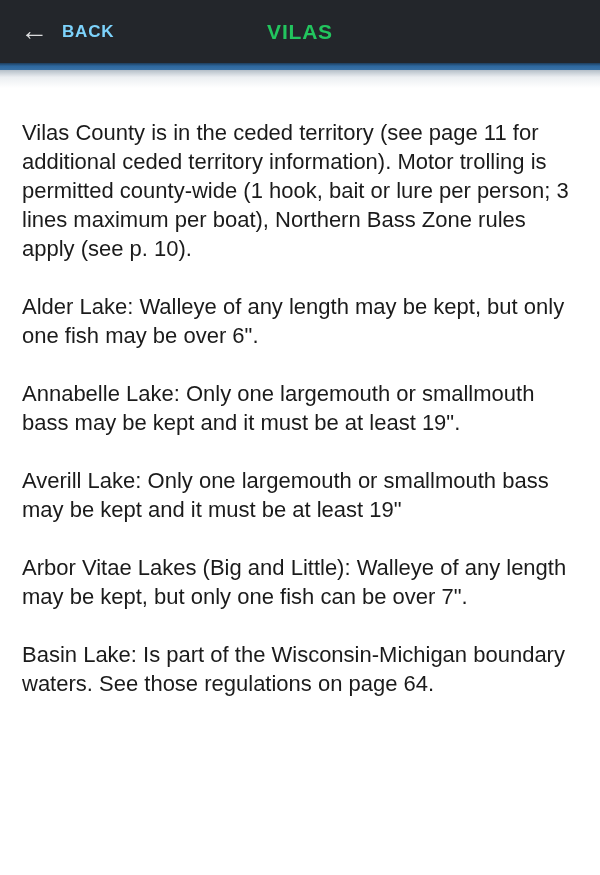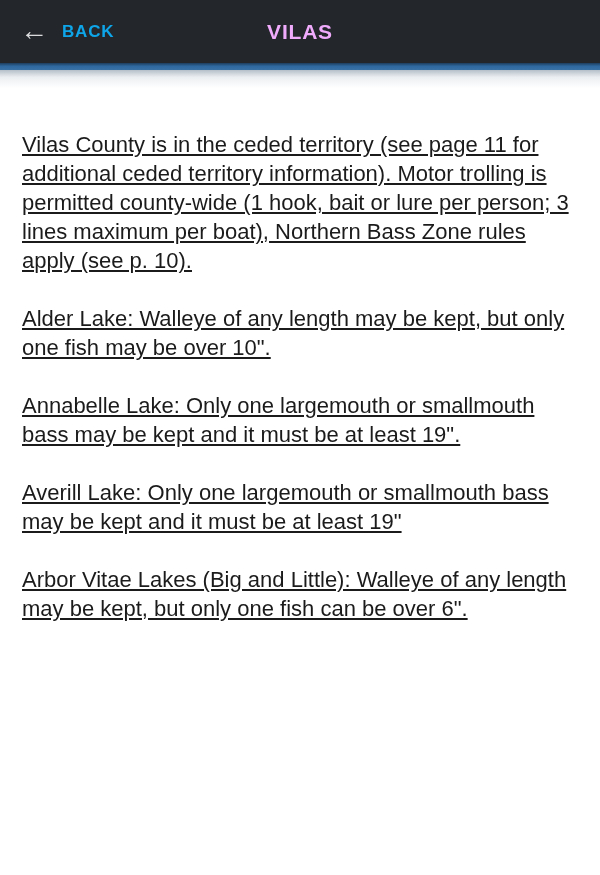--- a/index.html
+++ b/index.html
@@ -39,31 +39,31 @@
     font-size: 28px;
     line-height: 1;
     font-weight: 400;
     color: #dadbdd;
     transform: translateY(-1px);
   }
   .back-label {
     font-size: 17px;
     font-weight: 700;
     letter-spacing: 0.8px;
-    color: #0ea5e9;
+    color: #7dd3fc;
   }
   .header-title {
     position: absolute;
     left: 0;
     right: 0;
     text-align: center;
     font-size: 21px;
     font-weight: 700;
     letter-spacing: 0.8px;
-    color: #f0abfc;
+    color: #22c55e;
     pointer-events: none;
   }
   
   .accent-stripe {
     height: 7px;
     background: linear-gradient(to bottom, #1d3d5c 0%, #2e689f 45%, #3a72a6 100%);
   }
   .header-shadow {
     height: 18px;
     background: linear-gradient(to bottom,
@@ -75,22 +75,21 @@
   .content {
     padding: 30px 22px 20px 22px;
     box-sizing: border-box;
     color: #1b1b1b;
     font-size: 22px;
     line-height: 29px;
     overflow-y: auto;
     height: 787px;
   }
   .content p {
-    margin: 12px 0 29px 0;
-    text-decoration: underline;
+    margin: 0 0 29px 0;
   }
   .content p:last-child {
     margin-bottom: 0;
   }
 </style>
 </head>
 <body>
 
 <div class="screen">
 
@@ -100,19 +99,20 @@
       <span class="back-label">BACK</span>
     </button>
     <div class="header-title">VILAS</div>
   </header>
 
   <div class="accent-stripe"></div>
   <div class="header-shadow"></div>
 
   <main class="content">
     <p>Vilas County is in the ceded territory (see page 11 for additional ceded territory information). Motor trolling is permitted county-wide (1 hook, bait or lure per person; 3 lines maximum per boat), Northern Bass Zone rules apply (see p. 10).</p>
-    <p>Alder Lake: Walleye of any length may be kept, but only one fish may be over 10".</p>
+    <p>Alder Lake: Walleye of any length may be kept, but only one fish may be over 6".</p>
     <p>Annabelle Lake: Only one largemouth or smallmouth bass may be kept and it must be at least 19".</p>
     <p>Averill Lake: Only one largemouth or smallmouth bass may be kept and it must be at least 19"</p>
-    <p>Arbor Vitae Lakes (Big and Little): Walleye of any length may be kept, but only one fish can be over 6".</p>
+    <p>Arbor Vitae Lakes (Big and Little): Walleye of any length may be kept, but only one fish can be over 7".</p>
+    <p>Basin Lake: Is part of the Wisconsin-Michigan boundary waters. See those regulations on page 64.</p>
   </main>
 
 </div>
 
 </body></html>

